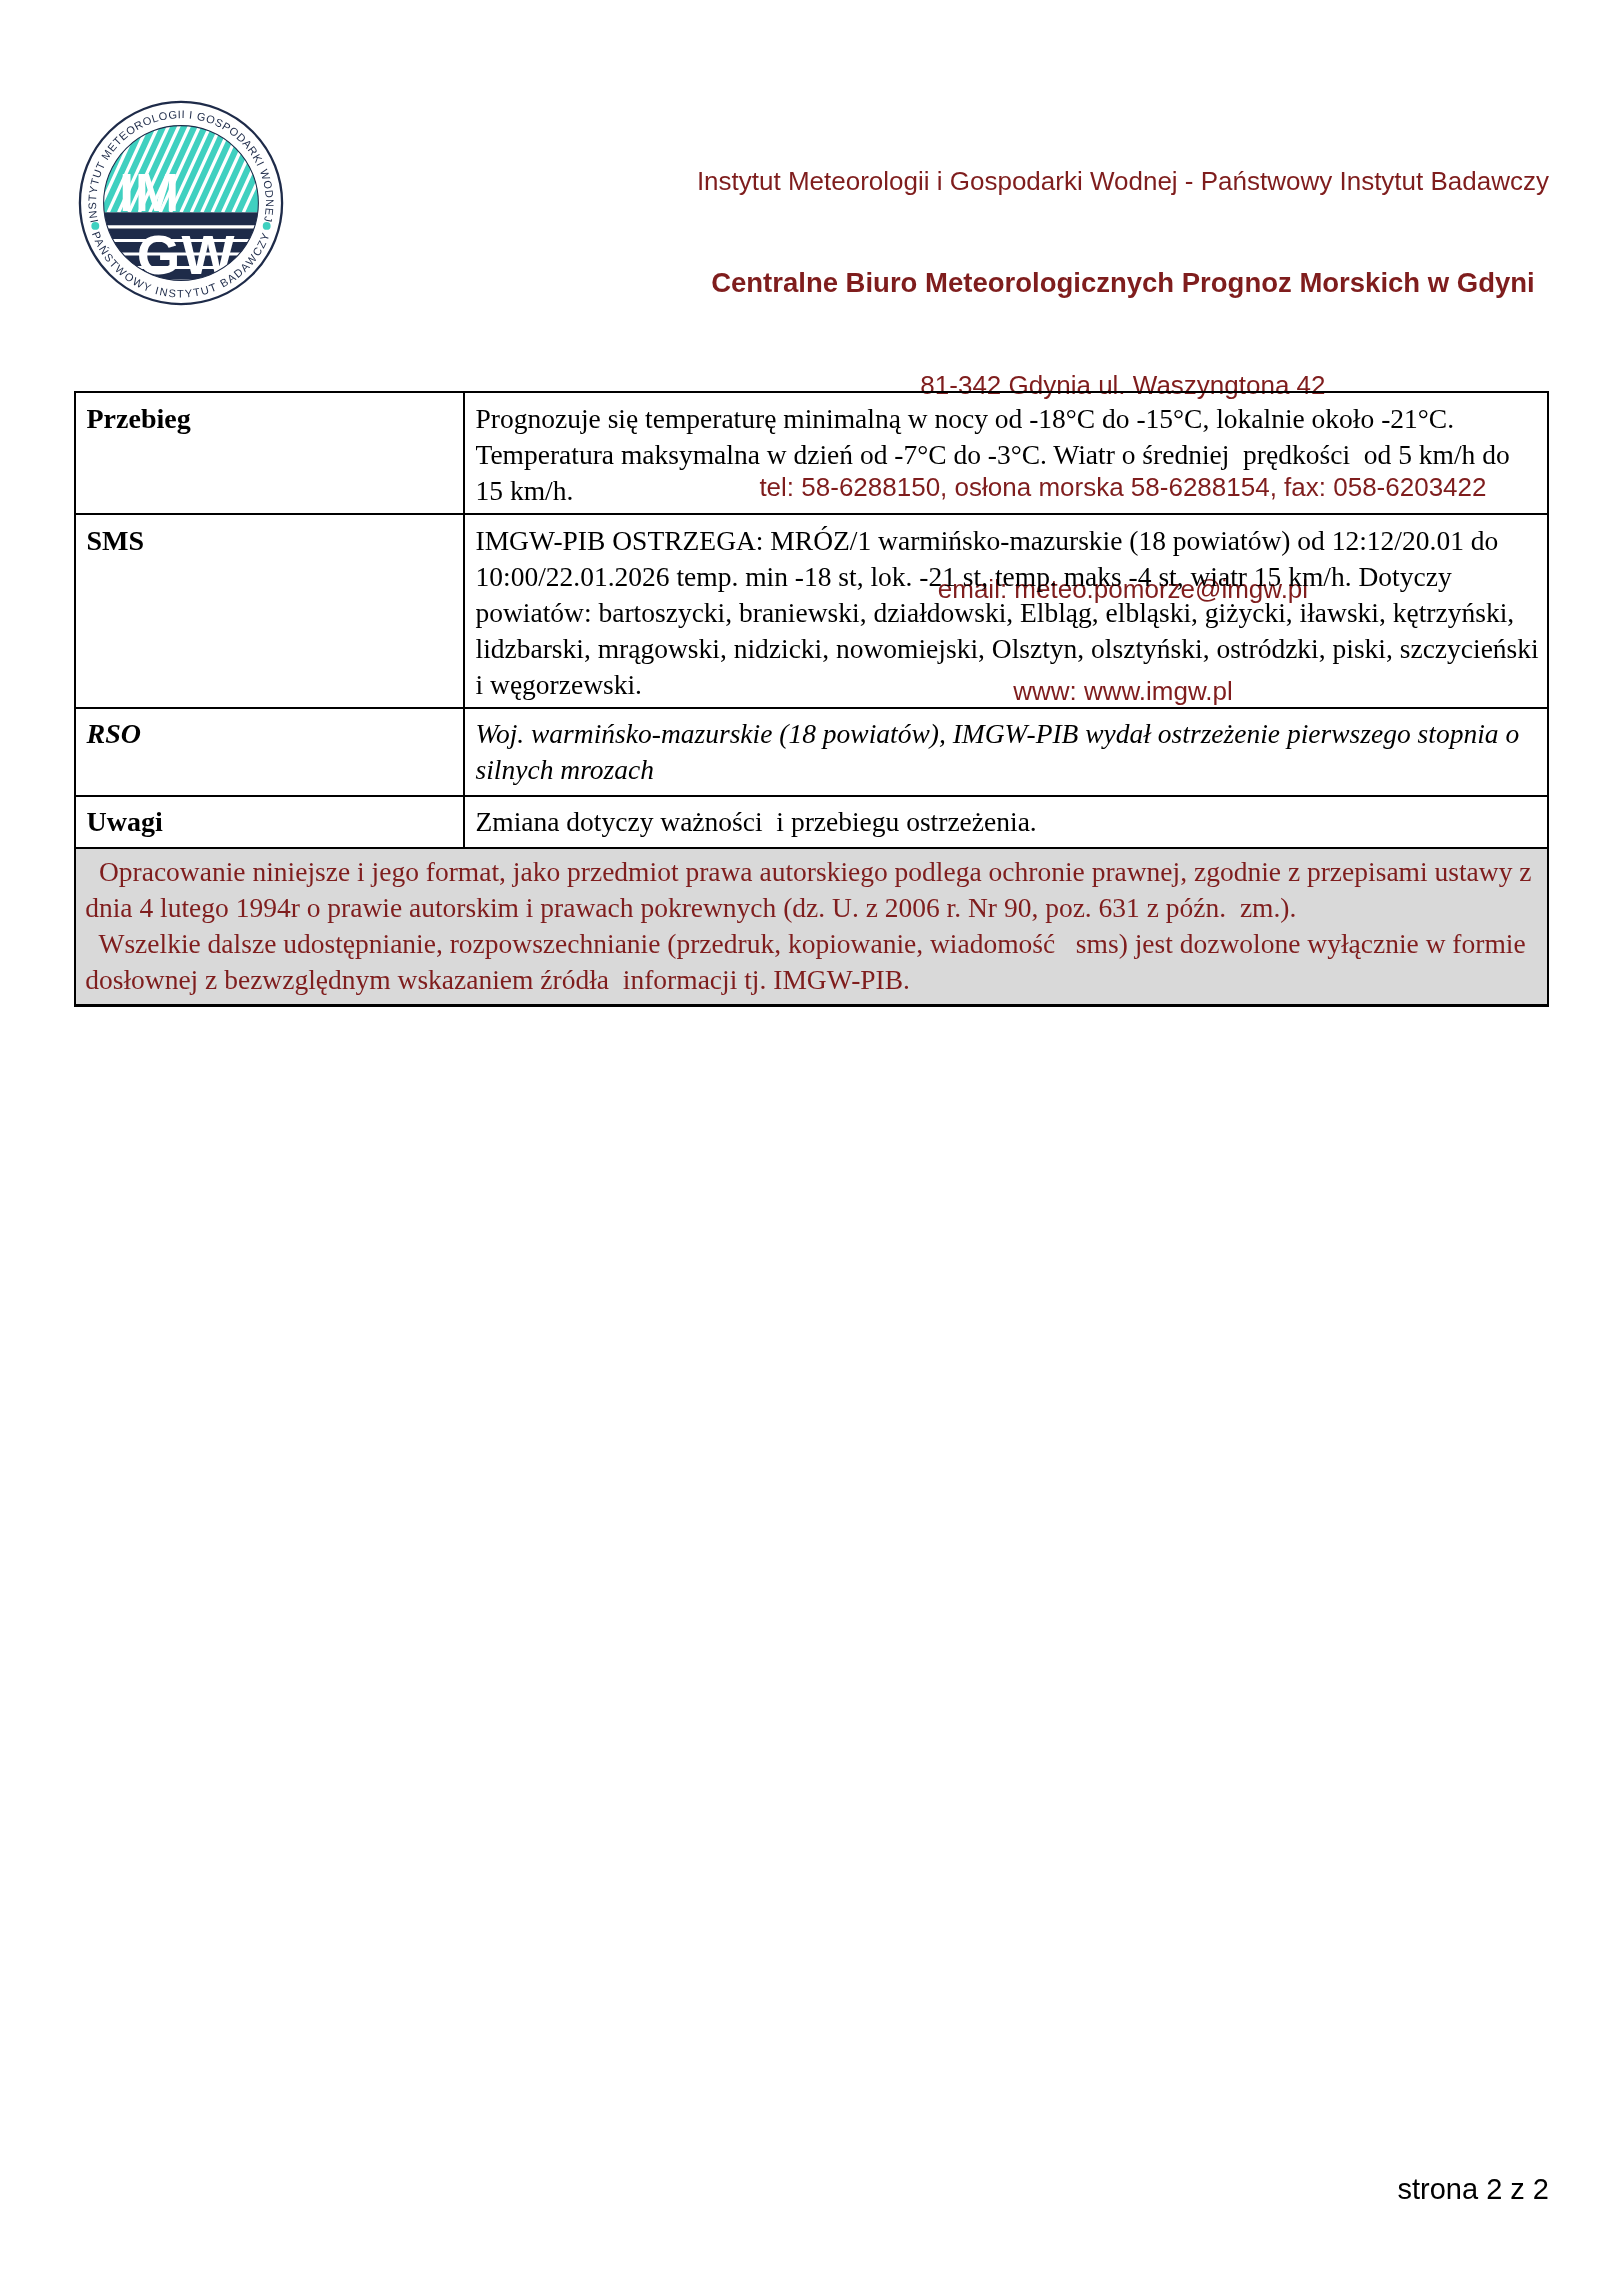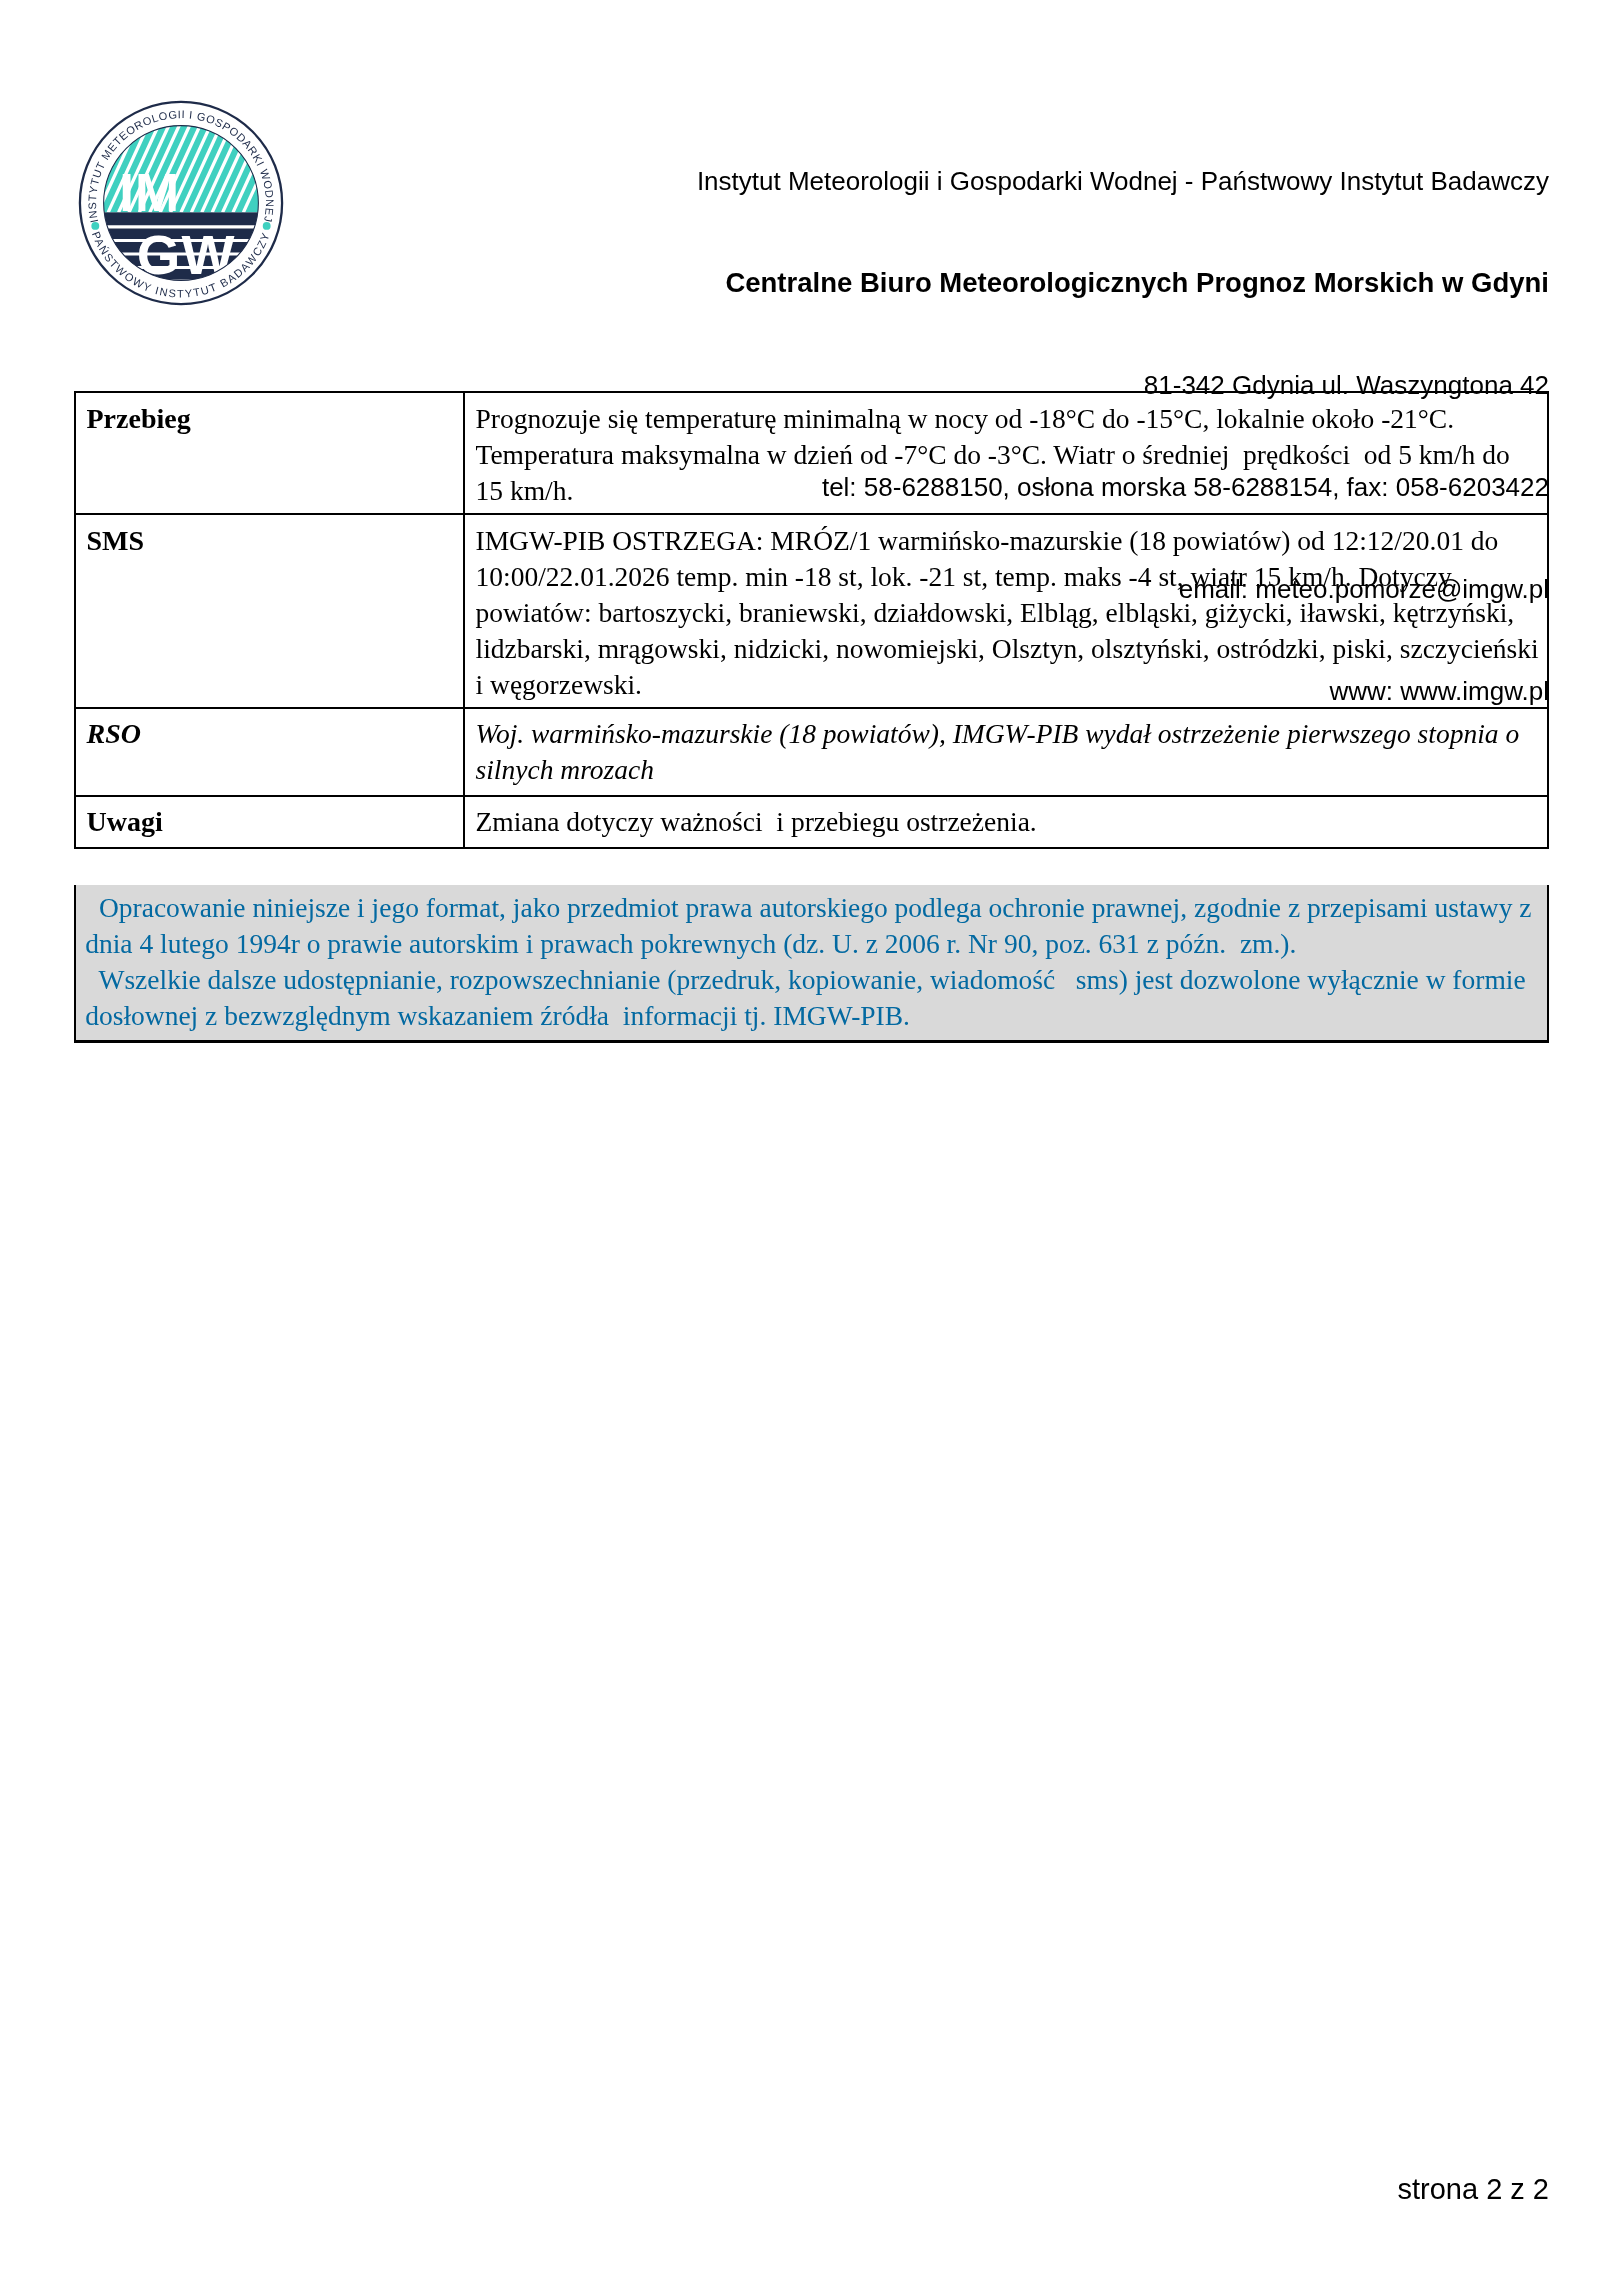--- a/index.html
+++ b/index.html
@@ -17,22 +17,22 @@
     position: absolute;
     left: 77px;
     top: 99px;
     width: 208px;
     height: 208px;
   }
   .org-header {
     position: absolute;
     top: 96px;
     right: 73px;
-    text-align: right;
-    color: #000000;
+    text-align: center;
+    color: #7f1d1d;
     font-size: 26px;
     line-height: 34px;
     white-space: pre;
   }
   .org-header .hl-bold {
     font-weight: bold;
     font-size: 27.5px;
   }
 
   
@@ -74,25 +74,24 @@
   .copyright-box {
     box-sizing: border-box;
     width: 100%;
     border: 2px solid #000000;
     border-top: none;
     border-bottom-width: 3.9px;
     background: #d9d9d9;
     font-family: "Liberation Serif", serif;
     font-size: 27.5px;
     line-height: 36px;
-    color: #0369a1;
+    color: #7f1d1d;
     padding: 5.2px 6.5px 6.5px 9.2px;
     white-space: pre;
     overflow: hidden;
-    margin-top: 36px;
   }
 
   
   .page-footer {
     position: absolute;
     top: 2173px;
     right: 73px;
     font-size: 29px;
     color: #000000;
     text-align: center;

